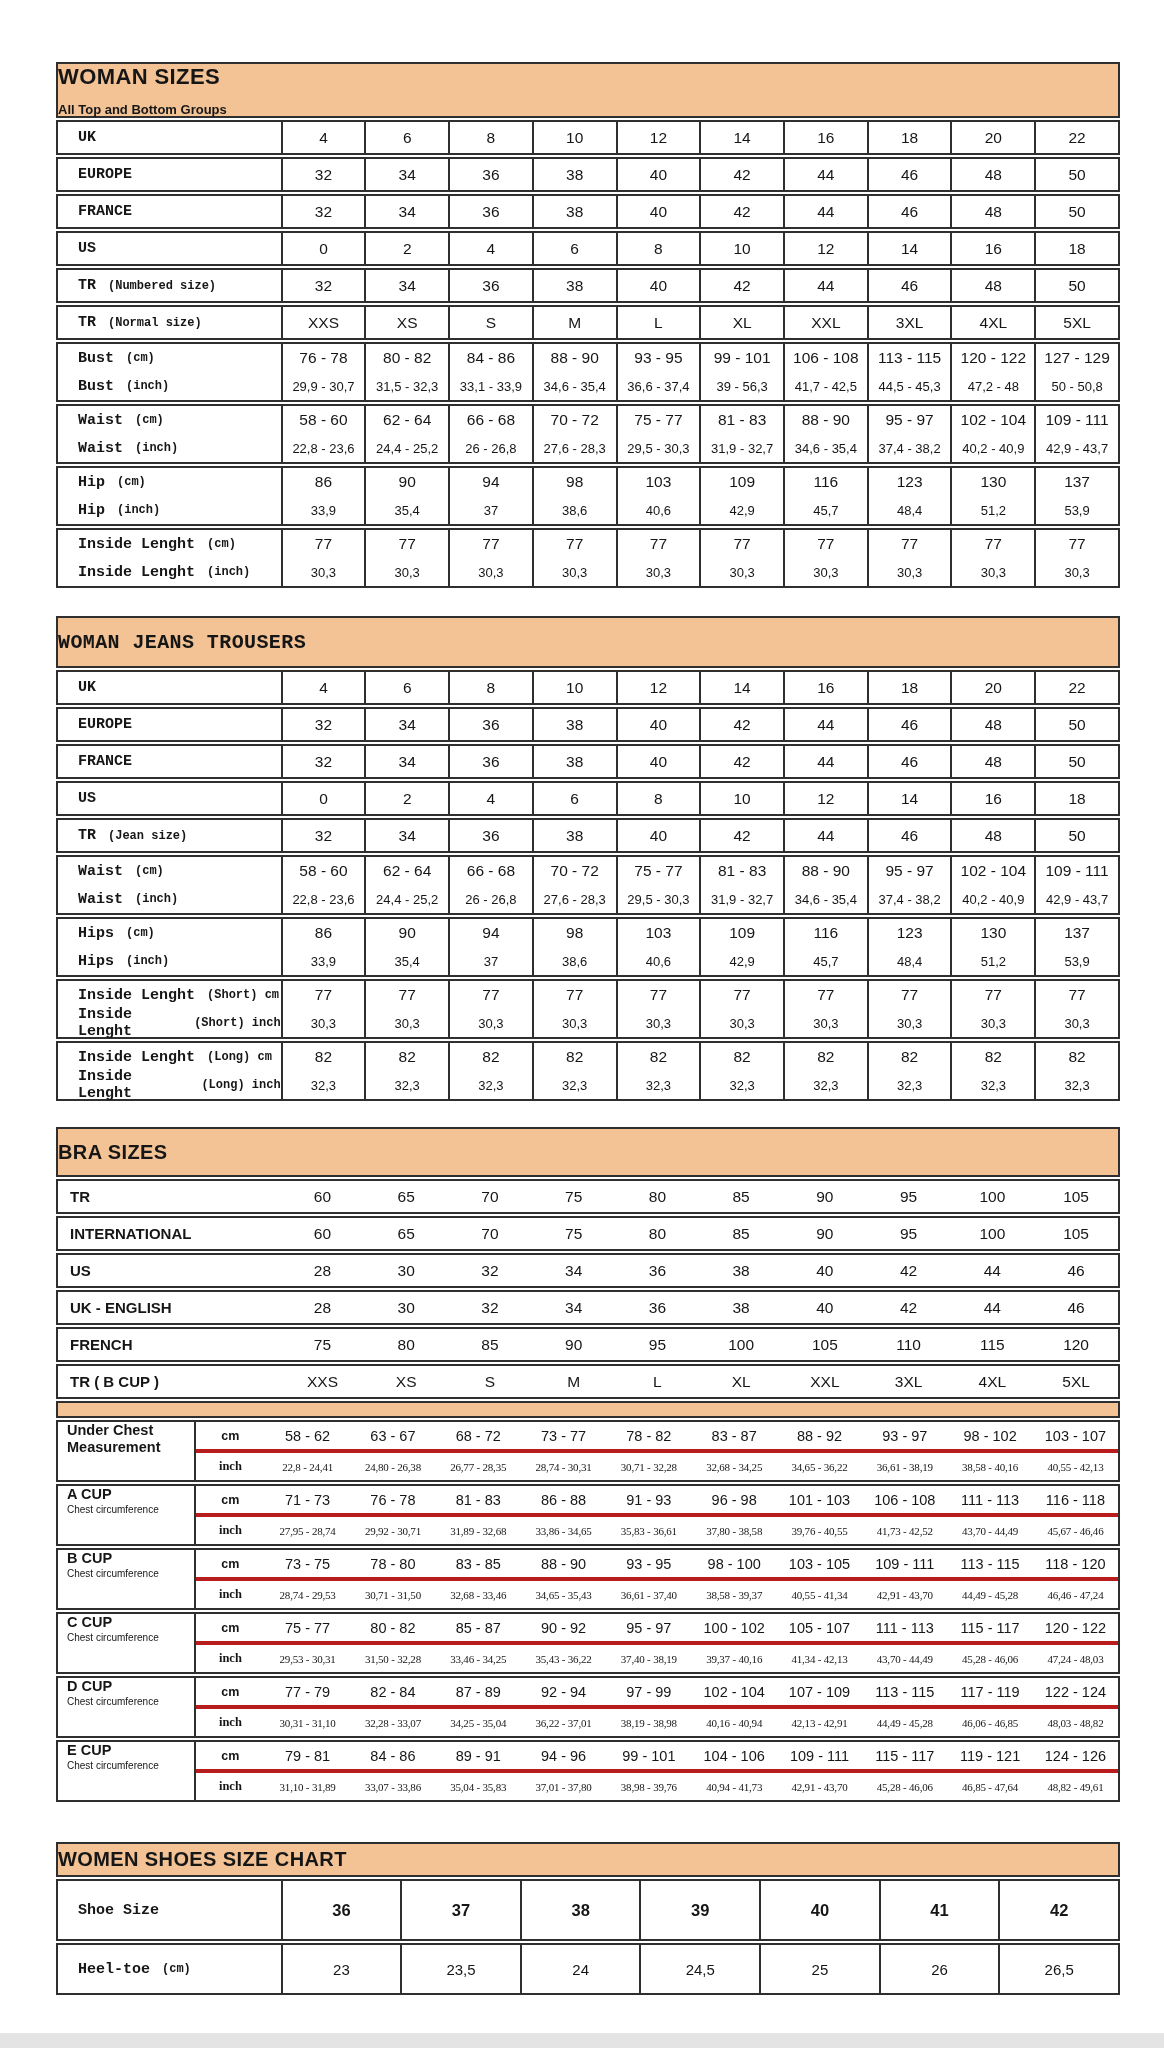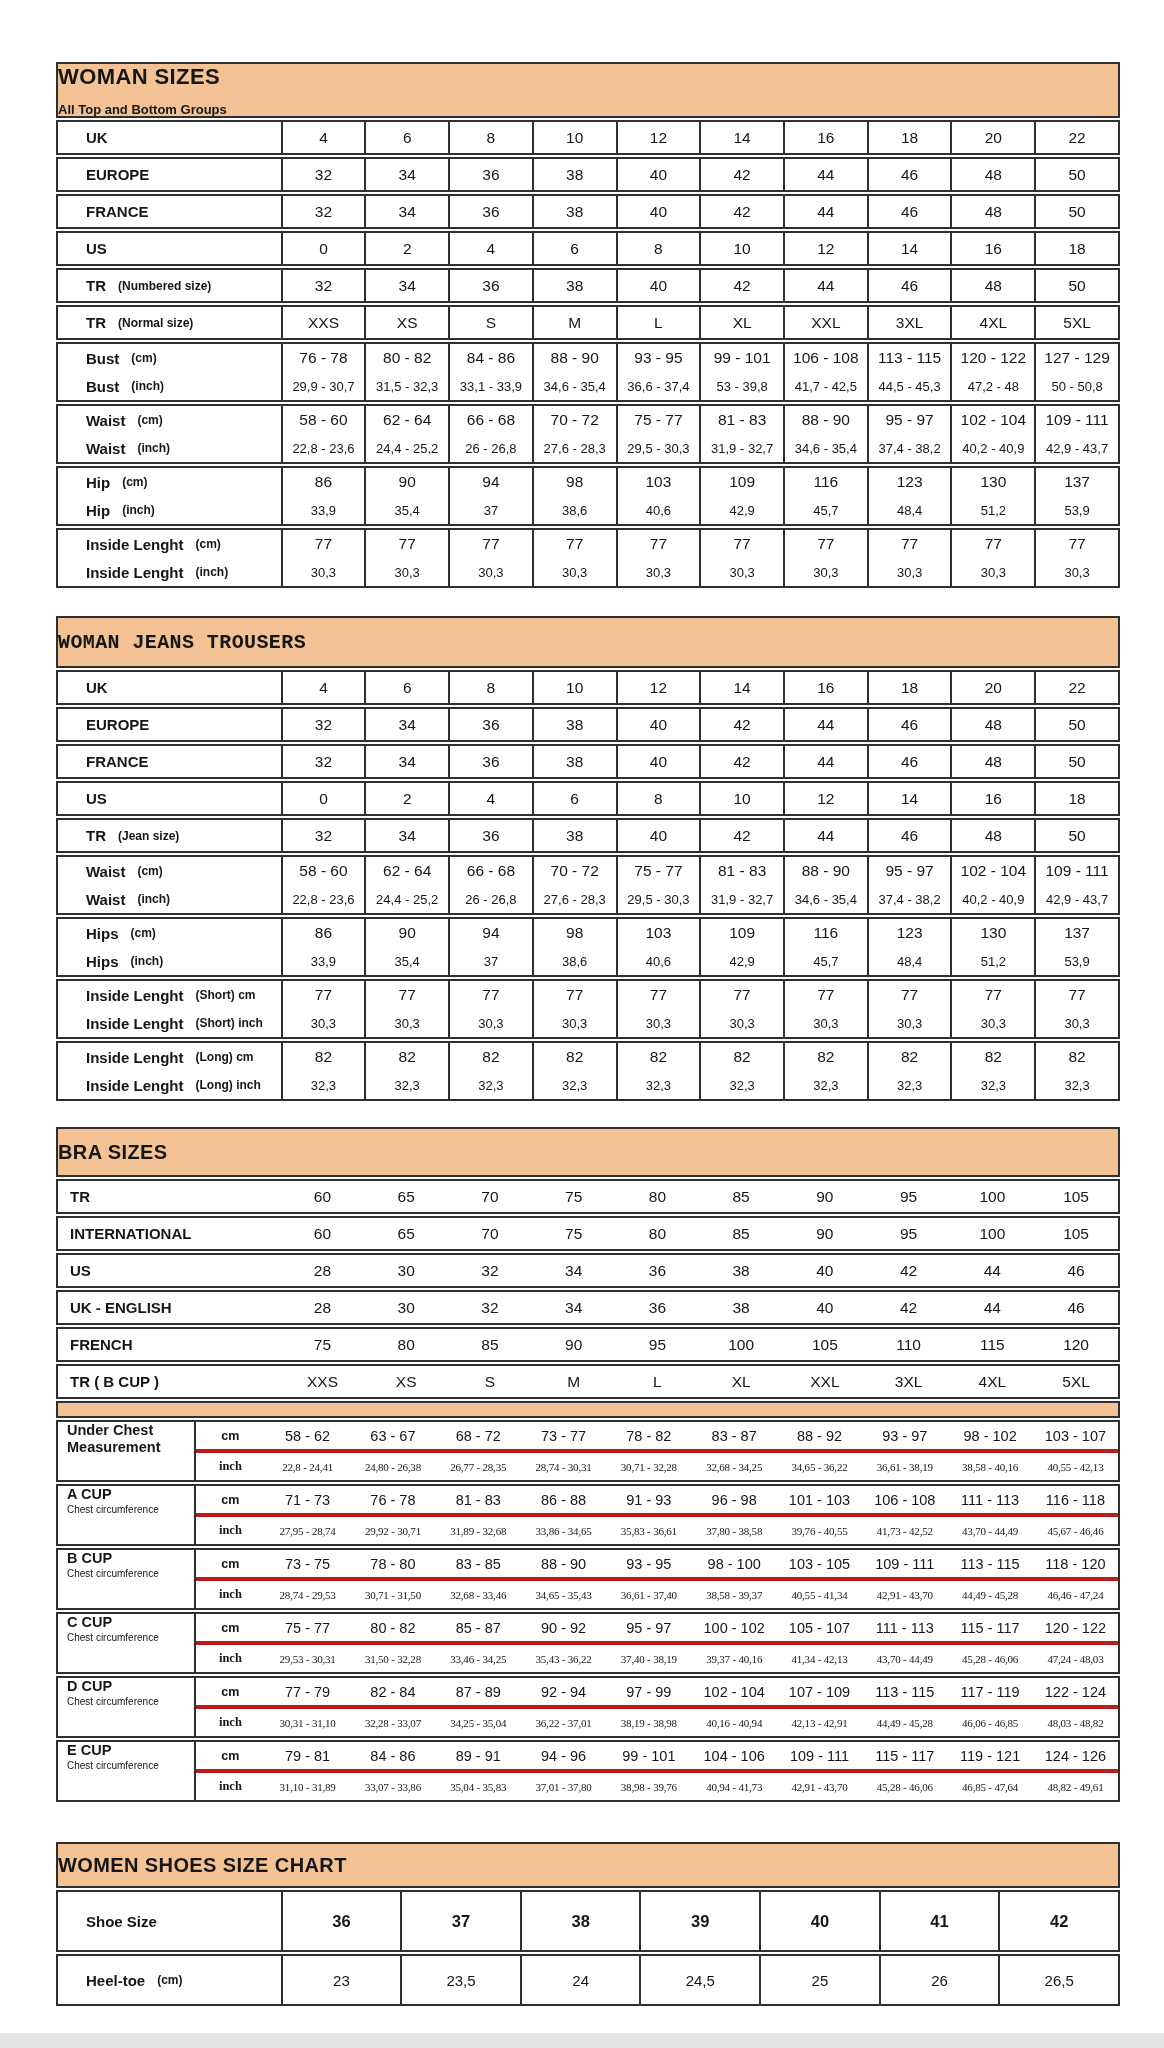--- a/index.html
+++ b/index.html
@@ -16,37 +16,37 @@
 
   
   .band {
     background: #f3c396;
     border: 2px solid #2f2f2f;
     display: flex; flex-direction: column; justify-content: center; align-items: flex-start;
   }
   #t1 .band { height: 56px; }
   #t2 .band { height: 52px; font-family: Liberation Mono, monospace; }
   #t3 .band { height: 50px; }
-  #t4 .band { height: 46px; }
+  #t4 .band { height: 35px; }
   .ttitle { font-size: 22px; font-weight: bold; letter-spacing: .4px; }
   #t2 .ttitle, #t3 .ttitle, #t4 .ttitle { font-size: 20px; }
   .tsub { font-size: 13px; font-weight: bold; margin-top: 12px; }
 
   #t2 { margin-top: 28px; }
   #t3 { margin-top: 26px; }
   #t4 { margin-top: 40px; }
 
   
   .group { border: 2px solid #2f2f2f; margin-top: 2px; background: #fff; }
   .row { display: flex; align-items: stretch; }
   .cell { display: flex; align-items: center; justify-content: center; flex: 1; min-width: 0; }
   .row .cell + .cell { border-left: 2px solid #2f2f2f; }
   .r31 .cell { height: 31px; }
   .r28 .cell { height: 28px; }
-  .lab { flex: 0 0 21%; justify-content: flex-start; padding-left: 28px; font-weight: bold; font-size: 15px; }
+  .lab { flex: 0 0 21%; justify-content: flex-start; padding-left: 20px; font-weight: bold; font-size: 15px; font-family: Liberation Mono, monospace; }
   .lab .par { font-size: 12px; font-weight: bold; margin-left: 12px; white-space: nowrap; }
   .val { font-size: 15.5px; }
   .small .val { font-size: 13px; }
 
   
   .orow { border: 2px solid #2f2f2f; margin-top: 2px; display: flex; }
   .orow .cell { height: 31px; }
   .olab { flex: 0 0 21%; justify-content: flex-start; padding-left: 12px; font-weight: bold; font-size: 15px; }
   .oval { font-size: 15.5px; }
 
@@ -206,21 +206,21 @@
           <div class="row r28 small">
             <div class="cell lab">
               <span>Bust</span>
               <span class="par">(inch)</span>
             </div>
             <div class="cell val">29,9 - 30,7</div>
             <div class="cell val">31,5 - 32,3</div>
             <div class="cell val">33,1 - 33,9</div>
             <div class="cell val">34,6 - 35,4</div>
             <div class="cell val">36,6 - 37,4</div>
-            <div class="cell val">53 - 39,8</div>
+            <div class="cell val">39 - 56,3</div>
             <div class="cell val">41,7 - 42,5</div>
             <div class="cell val">44,5 - 45,3</div>
             <div class="cell val">47,2 - 48</div>
             <div class="cell val">50 - 50,8</div>
           </div>
         </div>
         <div class="group">
           <div class="row r28">
             <div class="cell lab">
               <span>Waist</span>

